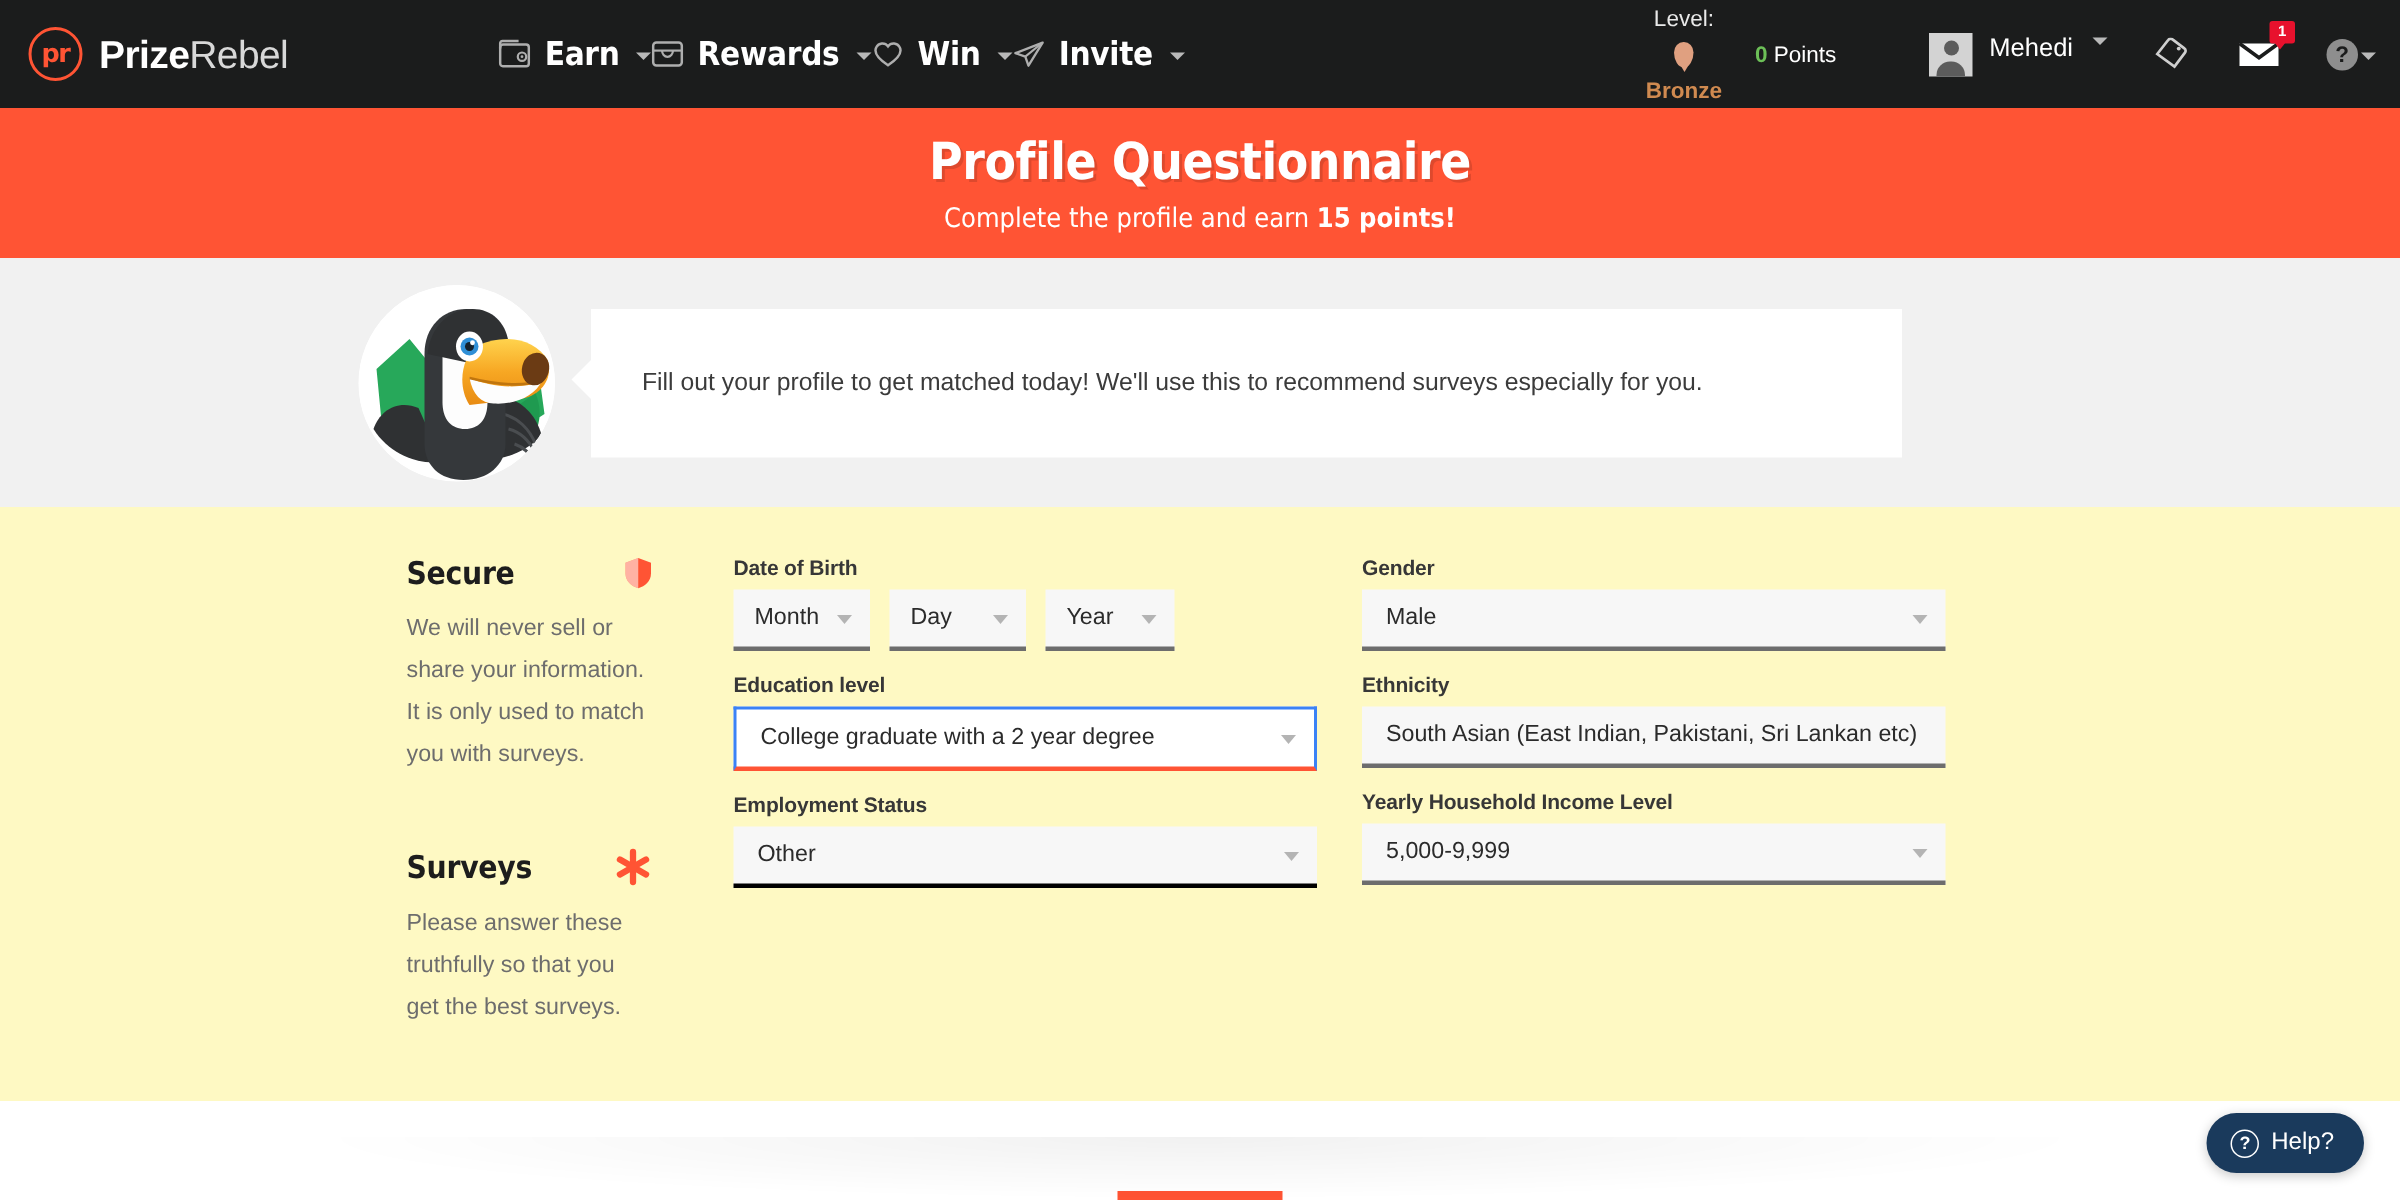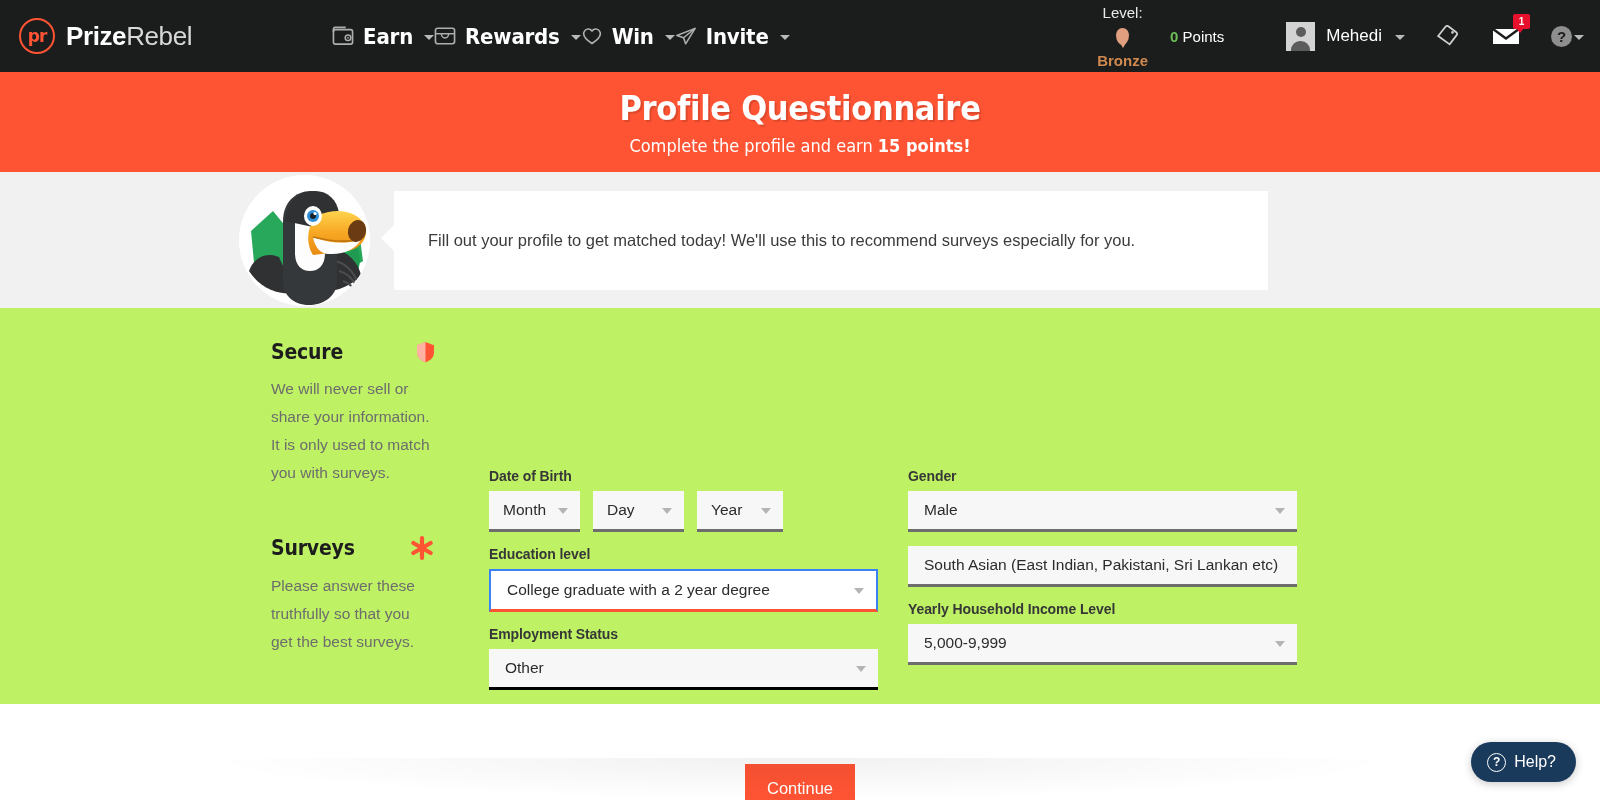--- a/index.html
+++ b/index.html
@@ -61,21 +61,21 @@
   .level-pin::after {
     content:''; position:absolute; bottom:-3px; left:3.5px;
     width:0; height:0; border-left:3px solid transparent;
     border-right:3px solid transparent; border-top:5px solid #e0a080;
   }
   .level-name { color: #d08a50; font-weight: bold; font-size: 15px; }
   .points-box { margin-left: 22px; font-size: 15px; color: #ffffff; font-weight: bold; }
   .points-num { color: #6cbf57; font-weight: bold; }
   .points-label { color:#ffffff; font-weight: normal; }
 
-  .user-box { display: flex; align-items: center; gap: 11px; margin-left: 62px; cursor: pointer; }
+  .user-box { display: flex; align-items: flex-start; gap: 11px; margin-left: 62px; cursor: pointer; }
   .avatar {
     width: 29px; height: 29px; background: #d3d3d3;
     display: flex; align-items: flex-end; justify-content: center;
     position: relative; overflow: hidden;
   }
   .avatar::before {
     content:''; position:absolute; top:5px; left:9.5px;
     width:10px; height:10px; border-radius:50%; background:#5c5c5c;
   }
   .avatar::after {
@@ -113,41 +113,41 @@
     font-family: "DejaVu Sans Condensed", "Liberation Sans Narrow", "Liberation Sans", sans-serif;
   }
   .banner-sub {
     font-size: 18px; margin-top: 7px;
     font-family: "DejaVu Sans Condensed", "Liberation Sans Narrow", "Liberation Sans", sans-serif;
   }
   .banner-sub b { font-weight: bold; }
 
   
   .intro-strip {
-    background: #f1f1f1; height: 136px; width: 100%;
+    background: #f1f1f1; height: 166px; width: 100%;
     display: flex; align-items: center; position: relative;
   }
   .mascot {
     width: 131px; height: 131px; border-radius: 50%;
     margin-left: 239px; overflow: hidden; background: #ffffff;
     flex: none; position: relative;
   }
   .bubble {
     margin-left: 24px; background: #ffffff; width: 874px; height: 99px;
     display: flex; align-items: center; position: relative;
   }
   .bubble::before {
     content:''; position:absolute; left:-13px; top: 33px;
     width:0;height:0;border-top:14px solid transparent;
     border-bottom:14px solid transparent;border-right:14px solid #ffffff;
   }
   .bubble-text { font-size: 16.5px; color: #3b3b3b; padding-left: 34px; }
 
   
-  .main { display: flex; padding-top: 32px; background: #bef264; align-items: flex-end; }
+  .main { display: flex; padding-top: 32px; background: #fef9c3; }
   .aside { width: 164px; margin-left: 271px; flex: none; }
   .aside-block { margin-bottom: 48px; }
   .aside-head {
     display: flex; align-items: center; justify-content: space-between;
     margin-bottom: 11px;
   }
   .aside-title {
     font-size: 21px; font-weight: bold; color: #1d1d1d; letter-spacing: -0.2px;
     font-family: "DejaVu Sans Condensed", "Liberation Sans Narrow", "Liberation Sans", sans-serif;
   }
@@ -437,20 +437,21 @@
 
       <div class="field">
         <div class="field-label">Gender</div>
         <div class="sel">
           <span>Male</span>
           <span class="arrow"></span>
         </div>
       </div>
 
       <div class="field">
+        <div class="field-label">Ethnicity</div>
         <div class="sel clipped">
           <span>South Asian (East Indian, Pakistani, Sri Lankan etc)</span>
         </div>
       </div>
 
       <div class="field">
         <div class="field-label">Yearly Household Income Level</div>
         <div class="sel">
           <span>5,000-9,999</span>
           <span class="arrow"></span>

